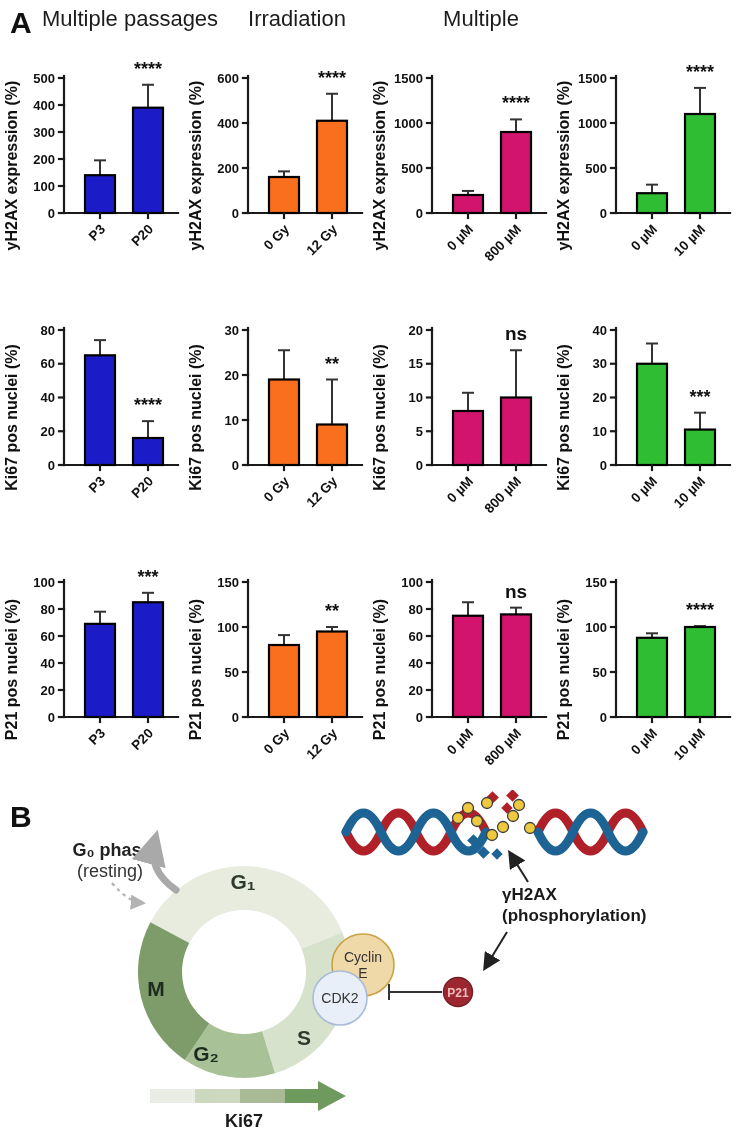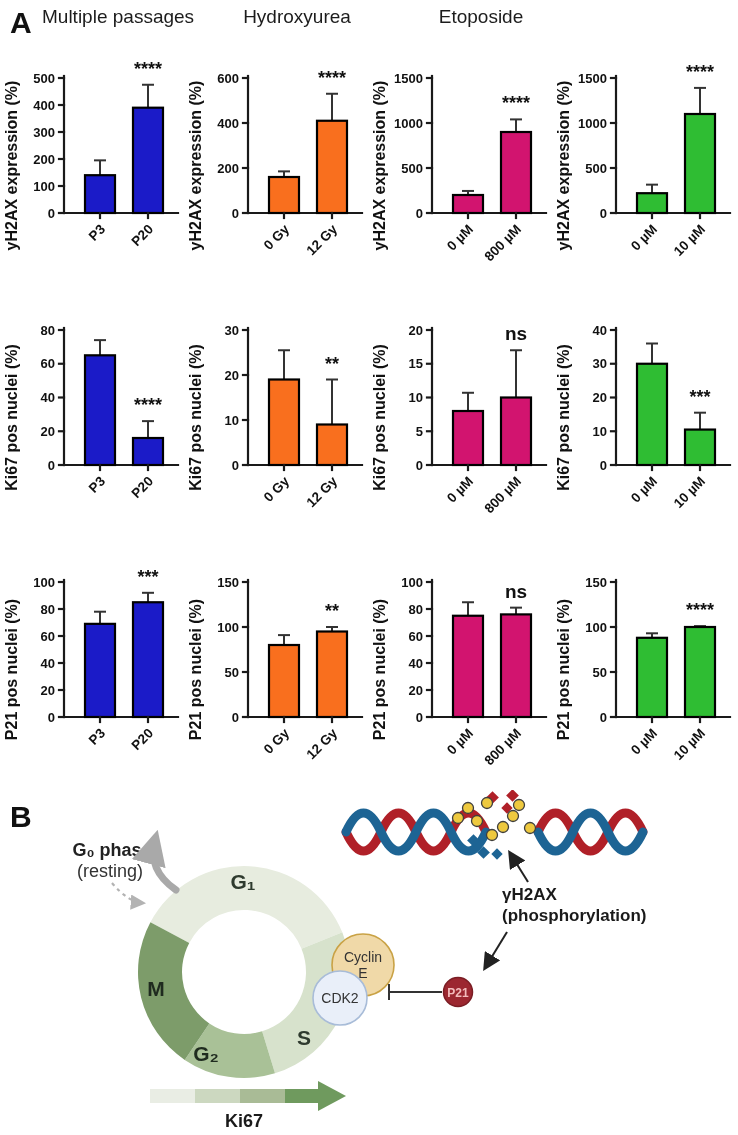--- a/index.html
+++ b/index.html
@@ -1,38 +1,38 @@
 <!DOCTYPE html>
 <html><head>
 <meta charset="utf-8">
 <style>
   html,body{margin:0;padding:0;background:#ffffff;}
   .page{position:relative;width:738px;height:1135px;background:#fff;overflow:hidden;
         font-family:"Liberation Sans", sans-serif;color:#111;}
   .panel-label{position:absolute;font-size:30px;font-weight:bold;color:#111;}
   .headers{position:absolute;top:6px;left:0;width:738px;display:grid;
            grid-template-columns:repeat(4,184px);}
-  .hdr{font-size:19px;color:#1c1c1c;text-align:center;padding-left:42px;white-space:nowrap;}
+  .hdr{font-size:22px;color:#1c1c1c;text-align:center;padding-left:42px;white-space:nowrap;}
   .charts{position:absolute;top:34px;left:0;width:738px;display:grid;
           grid-template-columns:repeat(4,184px);grid-auto-rows:252px;}
   .chart{width:184px;height:252px;}
   svg text{font-family:"Liberation Sans", sans-serif;}
   #diagram{position:absolute;left:0;top:790px;}
 </style>
 </head>
 <body>
 
 <div class="page">
 
   <div class="panel-label" style="top:6px;left:10px;">A</div>
 
   <div class="headers">
     <div class="hdr">Multiple passages</div>
-    <div class="hdr">Hydroxyurea</div>
-    <div class="hdr">Etoposide</div>
+    <div class="hdr">Irradiation</div>
+    <div class="hdr">Multiple</div>
   </div>
 
   <div class="charts">
     <div class="chart"><svg width="184" height="252" viewBox="0 0 184 252">
           <line stroke="#1a1a1a" stroke-width="2.2" stroke-linecap="square" x1="64" y1="42" x2="64" y2="179"></line>
           <line stroke="#1a1a1a" stroke-width="2.2" stroke-linecap="square" x1="64" y1="179" x2="178" y2="179"></line>
           <line stroke="#1a1a1a" stroke-width="2.2" stroke-linecap="square" x1="59" y1="179" x2="64" y2="179"></line>
           <text x="55" y="183.5" text-anchor="end" font-size="13" font-weight="bold" fill="#111">0</text>
           <line stroke="#1a1a1a" stroke-width="2.2" stroke-linecap="square" x1="59" y1="152" x2="64" y2="152"></line>
           <text x="55" y="156.5" text-anchor="end" font-size="13" font-weight="bold" fill="#111">100</text>

